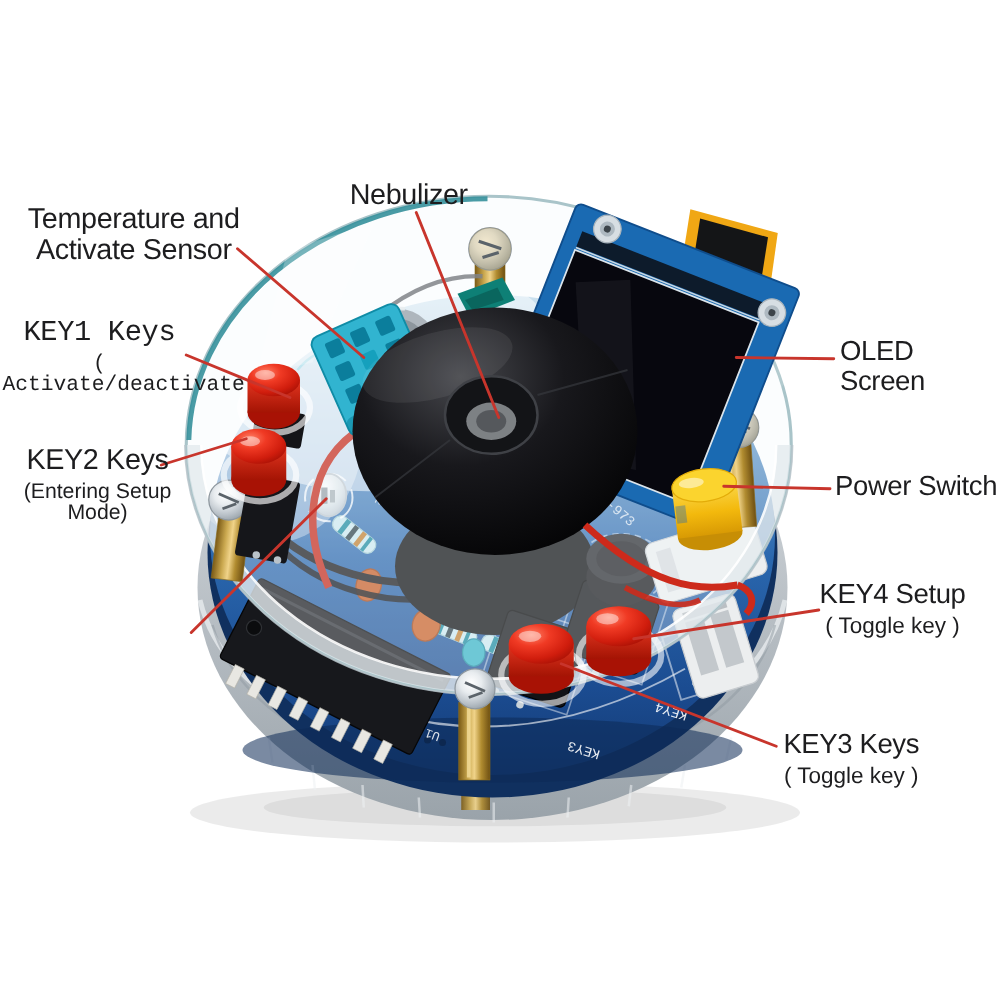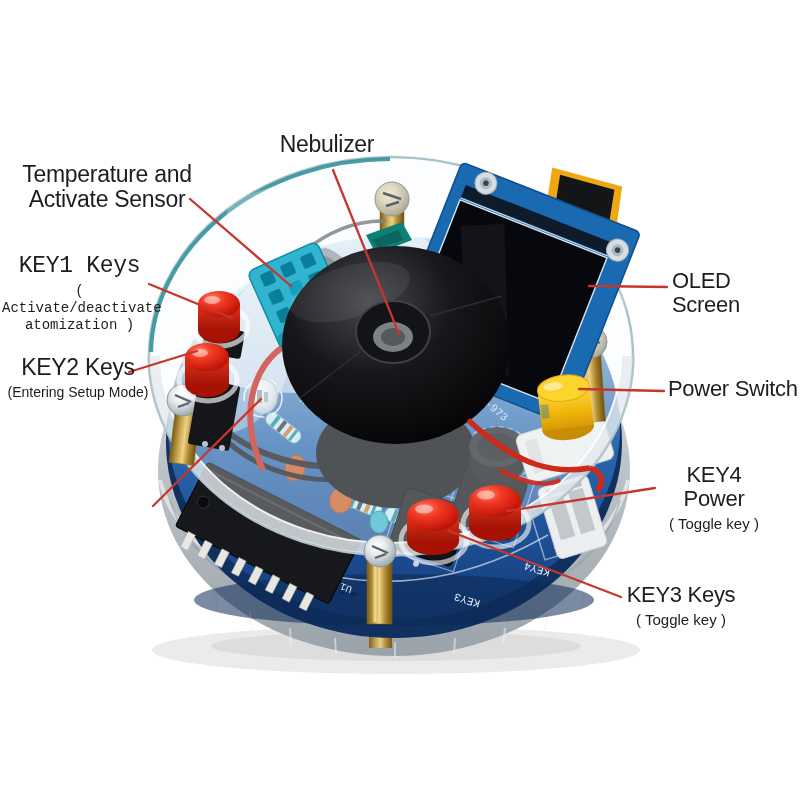--- a/index.html
+++ b/index.html
@@ -2,25 +2,25 @@
 <html><head>
 <meta charset="utf-8">
 <style>
   html,body{margin:0;padding:0;background:#fff;}
   .stage{position:relative;width:800px;height:800px;background:#ffffff;overflow:hidden;
          font-family:"Liberation Sans",sans-serif;}
   .stage svg.scene{position:absolute;left:0;top:0;}
   .label{position:absolute;color:#1d1d1f;text-align:center;z-index:5;}
   .label .t{font-size:23px;font-weight:500;line-height:25px;letter-spacing:-0.3px;}
   .label .t.sm{font-size:22px;line-height:24px;}
-  .label .s{font-size:14px;line-height:17px;margin-top:4px;}
-  .label .s.md{font-size:15px;line-height:18px;}
+  .label .s{font-size:17px;line-height:17px;margin-top:4px;}
+  .label .s.md{font-size:18px;line-height:18px;}
   .label.left-align{text-align:left;}
   #lbl-temp{left:22px;top:162px;width:170px;}
-  #lbl-nebulizer{left:272px;top:132px;width:110px;text-align:center;}
+  #lbl-nebulizer{left:272px;top:143px;width:110px;text-align:center;}
   #lbl-key1{left:2px;top:254px;width:155px;font-family:Liberation Mono, monospace;}
   #lbl-key2{left:-2px;top:355px;width:160px;}
   #lbl-power-indicator{left:10px;top:503px;width:164px;}
   #lbl-oled{left:672px;top:269px;width:126px;}
   #lbl-power-switch{left:668px;top:377px;width:130px;}
   #lbl-key4{left:654px;top:463px;width:120px;}
   #lbl-key3{left:621px;top:583px;width:120px;}
 </style>
 </head>
 <body>
@@ -405,39 +405,38 @@
 </div>
 
 <div class="label" id="lbl-temp">
   <div class="t">Temperature and</div>
   <div class="t">Activate Sensor</div>
 </div>
 
 <div class="label" id="lbl-key1">
   <div class="t">KEY1 Keys</div>
   <div class="s">( Activate/deactivate</div>
-  <div class="s" style="margin-top:0;">atomization )</div>
 </div>
 
 <div class="label" id="lbl-key2">
   <div class="t">KEY2 Keys</div>
   <div class="s">(Entering Setup Mode)</div>
 </div>
 
 
 <div class="label left-align" id="lbl-oled">
   <div class="t sm">OLED Screen</div>
 </div>
 
 <div class="label left-align" id="lbl-power-switch">
   <div class="t sm">Power Switch</div>
 </div>
 
 <div class="label" id="lbl-key4">
-  <div class="t sm">KEY4 Power</div>
+  <div class="t sm">KEY4 Setup</div>
   <div class="s md">( Toggle key )</div>
 </div>
 
 <div class="label" id="lbl-key3">
   <div class="t sm">KEY3 Keys</div>
   <div class="s md">( Toggle key )</div>
 </div>
 
 </div>
 

